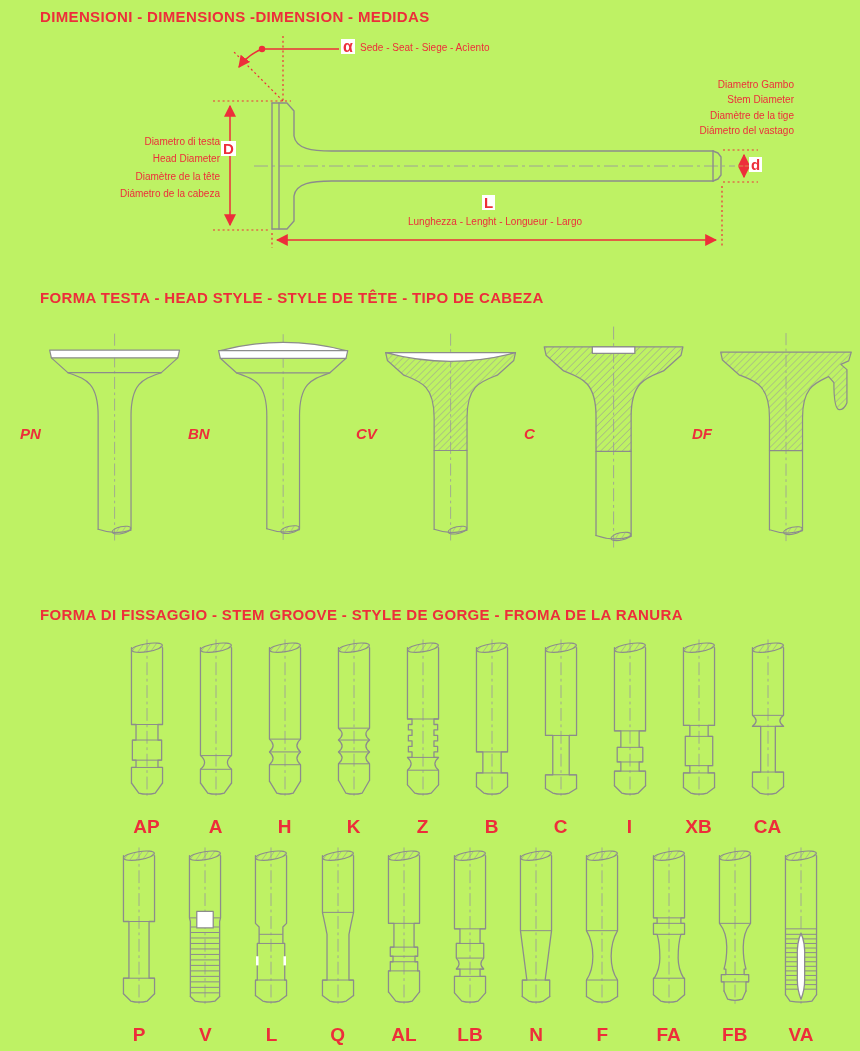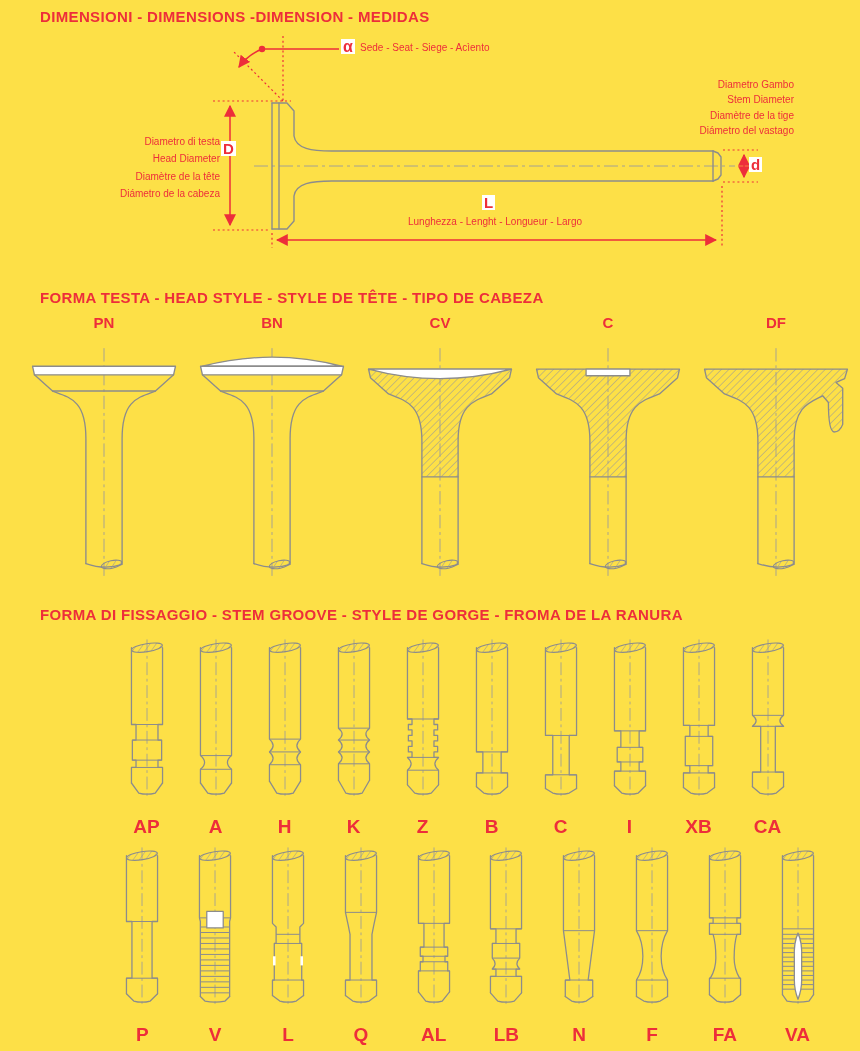--- a/index.html
+++ b/index.html
@@ -1,35 +1,35 @@
 <!DOCTYPE html>
 <html><head>
 <meta charset="utf-8">
 <style>
   html,body{margin:0;padding:0;background:#fff;}
-  .page{position:relative;width:860px;height:1051px;background:#fde047;overflow:hidden;
+  .page{position:relative;width:860px;height:1051px;background:#bef264;overflow:hidden;
         font-family:"Liberation Sans",sans-serif;}
   .sec-title{position:absolute;font-weight:700;font-size:15px;color:#ED2E3A;
              letter-spacing:.35px;white-space:nowrap;}
   .dim-label{position:absolute;color:#ED2E3A;font-size:10px;white-space:nowrap;}
   .dim-sym{position:absolute;color:#ED2E3A;font-weight:700;font-size:15px;
            background:#fff;padding:0 2px;line-height:15px;}
   .abs{position:absolute;}
   
   .ol{fill:none;stroke:#8C8C8C;stroke-width:1.4;stroke-linejoin:round;stroke-linecap:round;}
   .olw{fill:#fff;stroke:#8C8C8C;stroke-width:1.4;stroke-linejoin:round;}
   .hf{fill:url(#ht);stroke:#8C8C8C;stroke-width:1.4;stroke-linejoin:round;}
   .he{fill:url(#ht);stroke:#8C8C8C;stroke-width:1.2;}
   .ch{stroke:#8C8C8C;stroke-width:1.1;fill:none;}
   .cl{stroke:#9a9a9a;stroke-width:.9;stroke-dasharray:14 4 3 4;fill:none;}
   .rd{stroke:#ED2E3A;stroke-width:1.2;stroke-dasharray:2 2.8;fill:none;}
   .rs{stroke:#ED2E3A;stroke-width:1.5;fill:none;}
   
   .heads{position:absolute;left:20px;top:314px;width:840px;display:flex;}
-  .head-col{width:168px;display:flex;flex-direction:column;align-items:center;}
+  .head-col{width:168px;display:flex;flex-direction:row;align-items:center;font-style:italic;}
   .head-label{font-weight:700;font-size:15px;color:#ED2E3A;height:25px;}
   .head-col svg{width:162px;height:247px;}
   
   .stem-row{position:absolute;display:flex;}
   #row1{left:112px;top:634px;width:690px;}
   #row2{left:106px;top:842px;width:728px;}
   .stem-col{flex:1;display:flex;flex-direction:column;align-items:center;}
   .stem-col svg{width:64px;height:170px;}
   .stem-label{font-weight:700;font-size:19px;color:#ED2E3A;margin-top:12px;}
 </style>
@@ -430,20 +430,33 @@
           <line class="ch" x1="18" y1="86" x2="52" y2="86"></line>
           <line class="ch" x1="18" y1="98" x2="52" y2="98"></line>
           <line class="ch" x1="18" y1="146" x2="52" y2="146"></line>
           <ellipse class="he" cx="35" cy="12" rx="17" ry="4.4" transform="rotate(-9 35 12)"></ellipse>
         </svg>
         <div class="stem-label">FA</div>
       </div>
       <div class="stem-col">
         <svg viewBox="0 0 70 180">
           <line class="cl" x1="35" y1="3" x2="35" y2="178"></line>
+          <path class="ol" d="M18,12 L18,86 Q26,96 26,112 Q26,126 23,136 L25,136 L25,142 L20,142 L20,150 L23,150 L23,160"></path>
+          <path class="ol" d="M52,12 L52,86 Q44,96 44,112 Q44,126 47,136 L45,136 L45,142 L50,142 L50,150 L47,150 L47,160"></path>
+          <path class="ol" d="M23,160 L27,169 Q35,171.5 43,169 L47,160"></path>
+          <line class="ch" x1="18" y1="86" x2="52" y2="86"></line>
+          <line class="ch" x1="20" y1="142" x2="50" y2="142"></line>
+          <line class="ch" x1="20" y1="150" x2="50" y2="150"></line>
+          <ellipse class="he" cx="35" cy="12" rx="17" ry="4.4" transform="rotate(-9 35 12)"></ellipse>
+        </svg>
+        <div class="stem-label">FB</div>
+      </div>
+      <div class="stem-col">
+        <svg viewBox="0 0 70 180">
+          <line class="cl" x1="35" y1="3" x2="35" y2="178"></line>
           <path class="ol" d="M18,12 L18,92 L18,164"></path>
           <path class="ol" d="M52,12 L52,92 L52,164"></path>
           <path class="ol" d="M18,164 L23,171 Q35,173.5 47,171 L52,164"></path>
           <line class="ch" x1="18" y1="92" x2="52" y2="92"></line>
           <line class="ch" x1="18.5" y1="98" x2="51.5" y2="98"></line>
           <line class="ch" x1="18.5" y1="103" x2="51.5" y2="103"></line>
           <line class="ch" x1="18.5" y1="108" x2="51.5" y2="108"></line>
           <line class="ch" x1="18.5" y1="113" x2="51.5" y2="113"></line>
           <line class="ch" x1="18.5" y1="118" x2="51.5" y2="118"></line>
           <line class="ch" x1="18.5" y1="123" x2="51.5" y2="123"></line>

